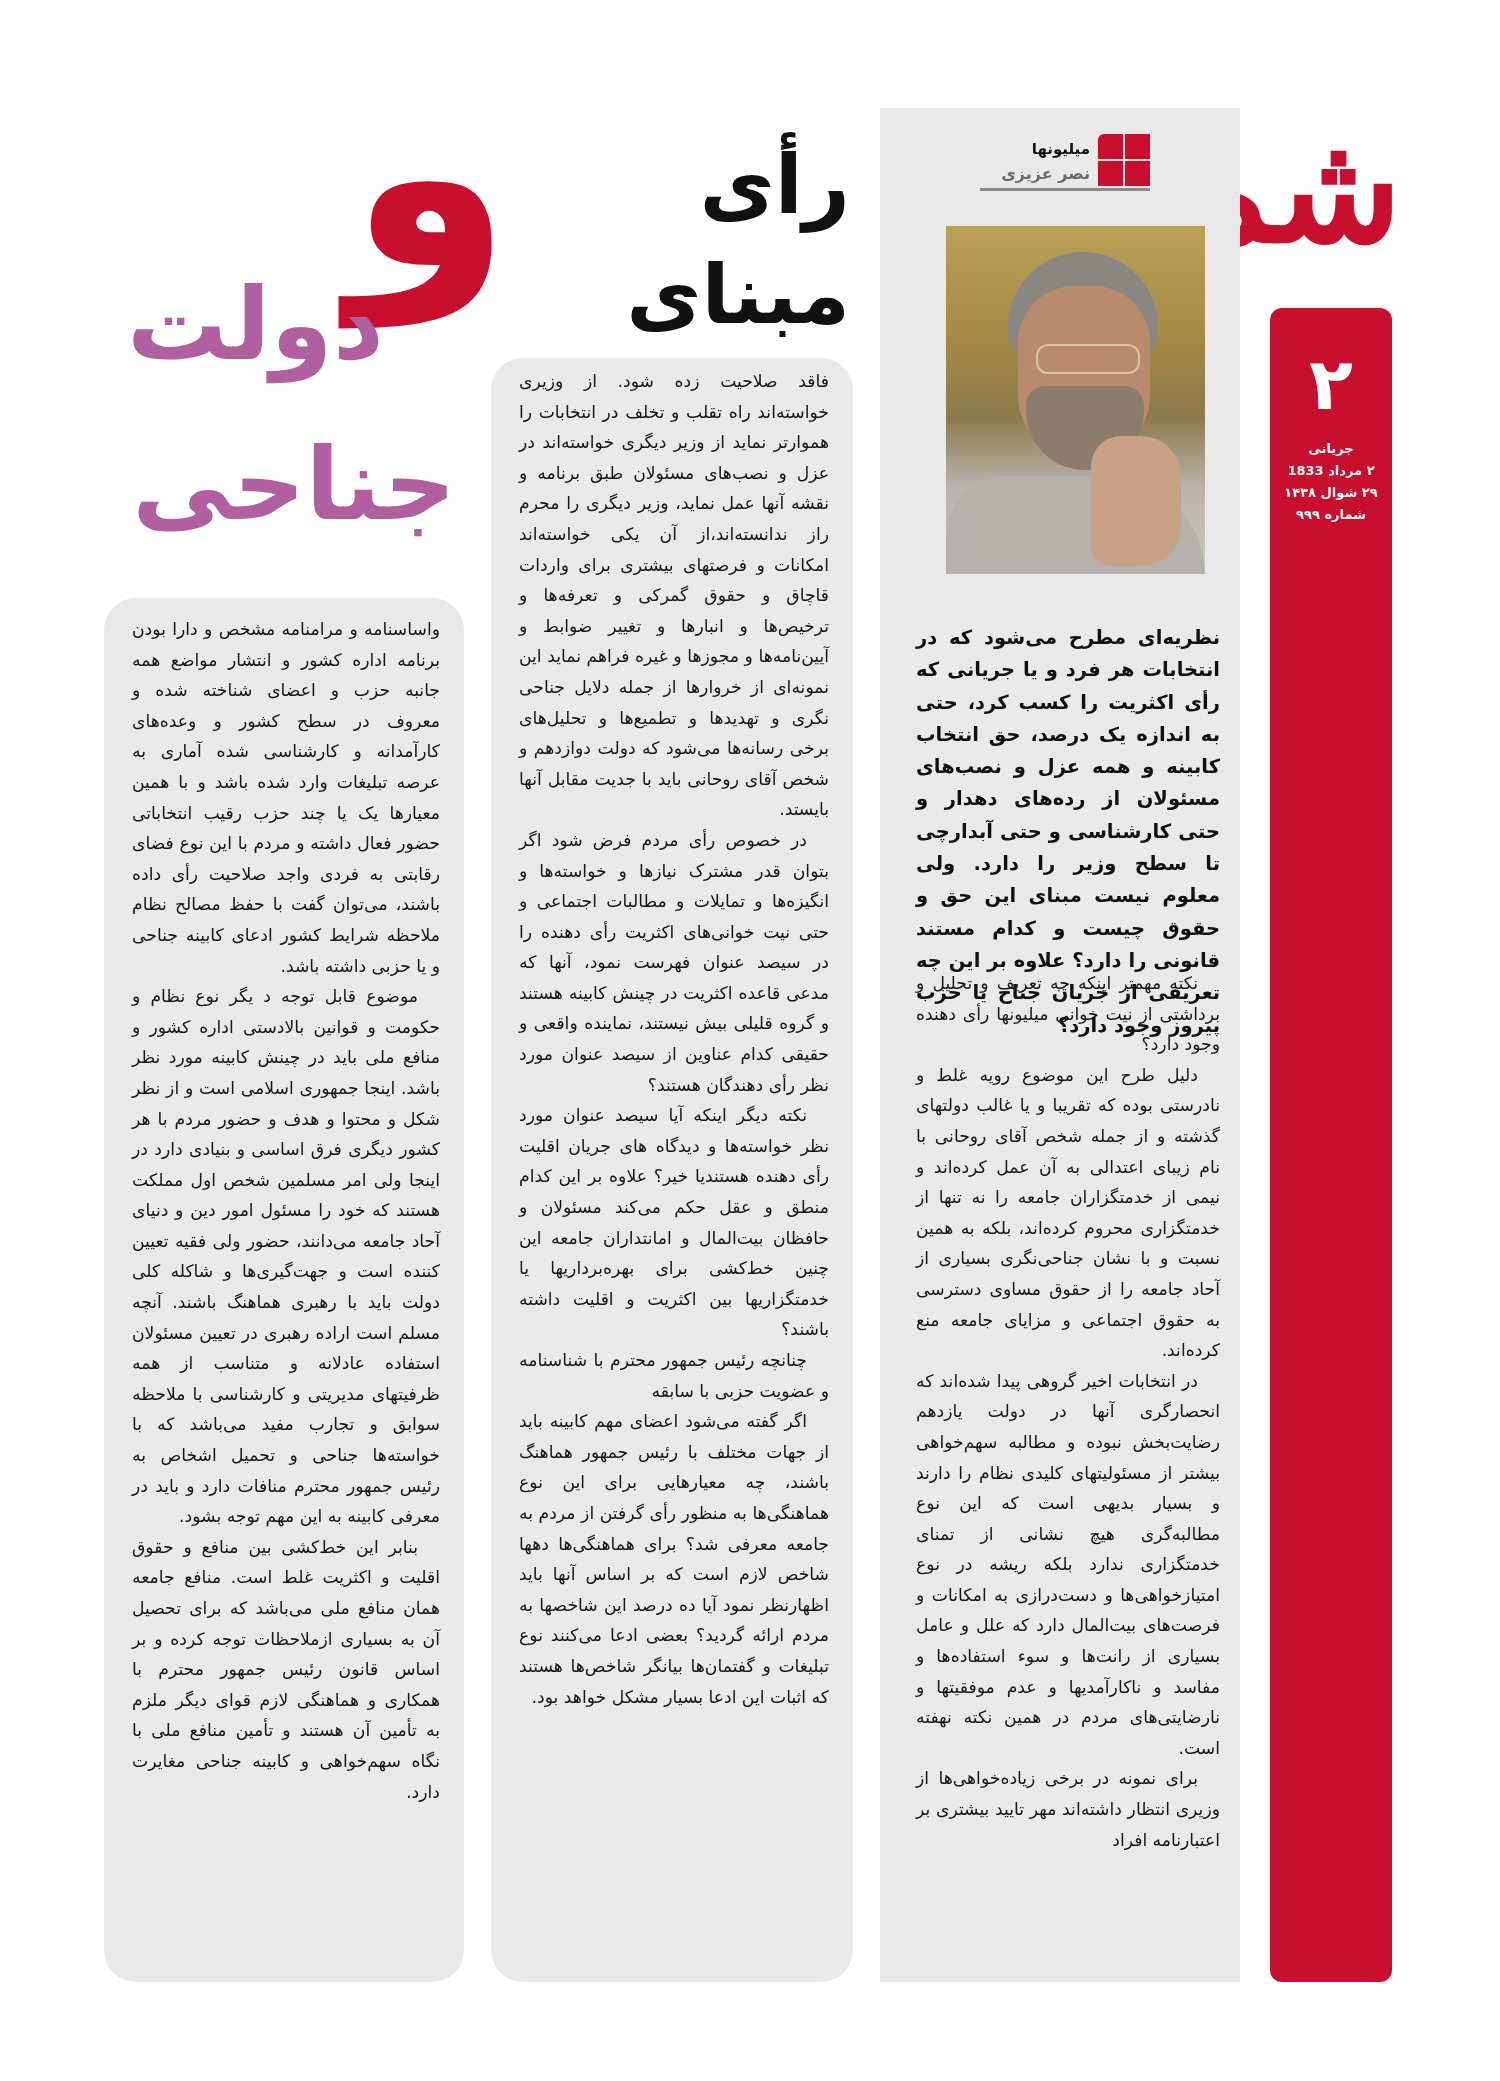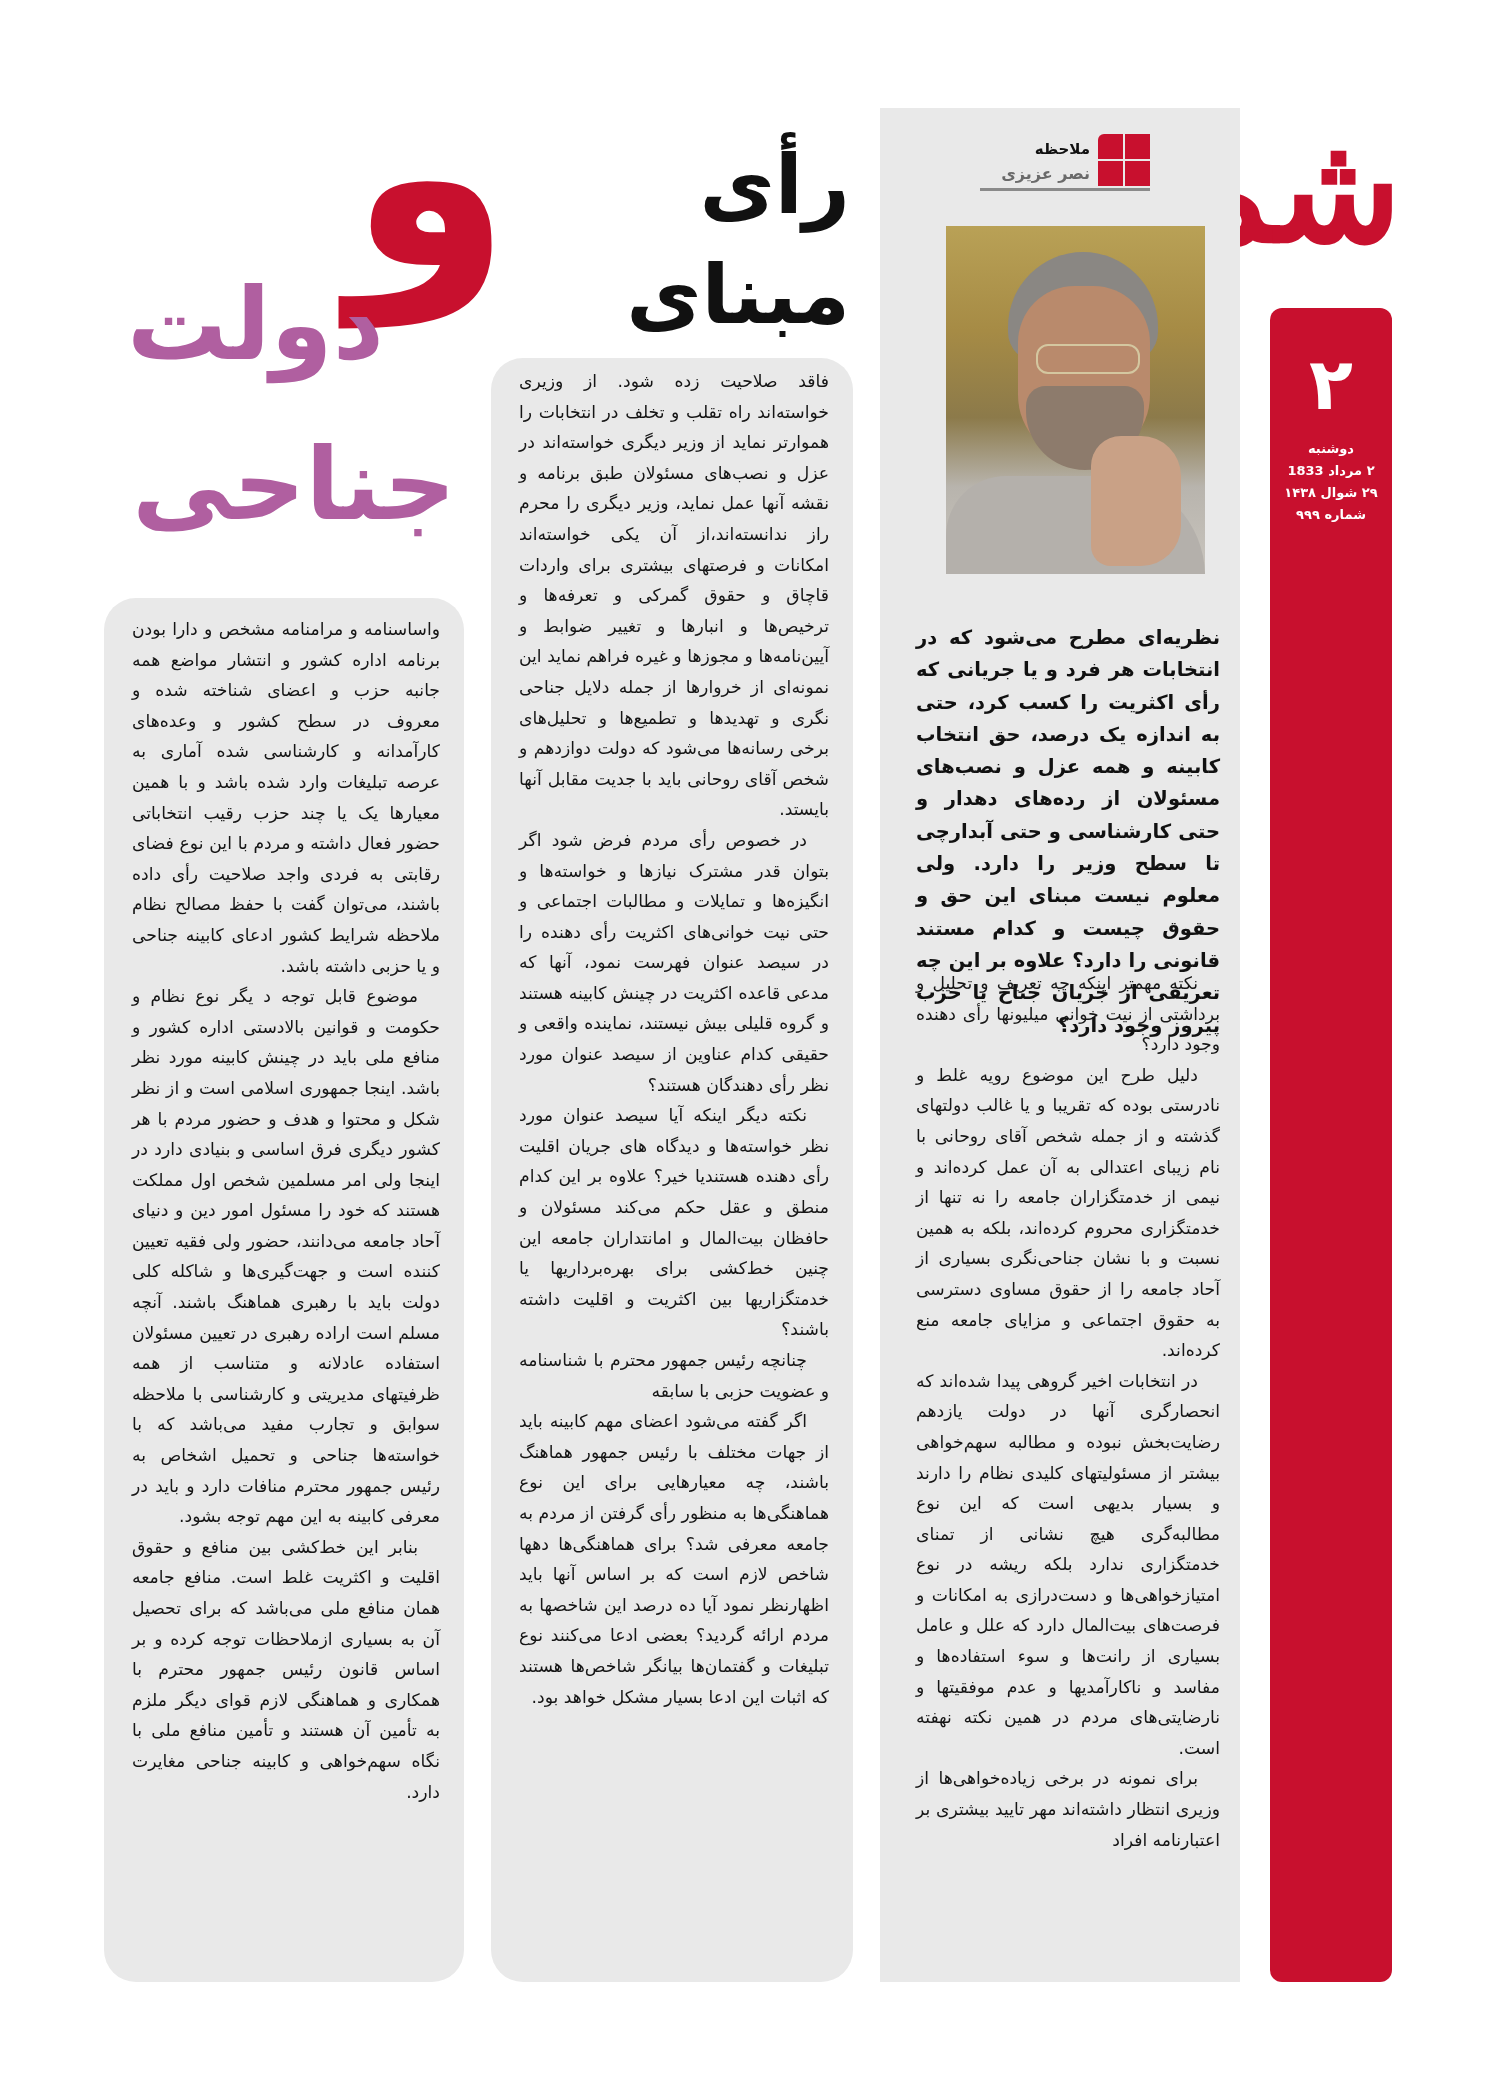--- a/index.html
+++ b/index.html
@@ -55,40 +55,40 @@
   #headline-3 { position: absolute; left: 104px; top: 420px; width: 380px; direction: rtl; text-align: center;
                 font-weight: bold; font-size: 100px; line-height: 130px; color: #b05fa0; }
 </style>
 </head>
 <body>
 
 <div id="logo">شما</div>
 
 <div id="red-band">
   <div id="page-number">۲</div>
-  <div class="issue-line" style="top:132px">دوشنبه</div>
+  <div class="issue-line" style="top:132px">جریانی</div>
   <div class="issue-line" style="top:154px">۲ مرداد 1833</div>
   <div class="issue-line" style="top:176px">۲۹ شوال ۱۴۳۸</div>
   <div class="issue-line" style="top:198px">شماره ۹۹۹</div>
 </div>
 
 <div id="headline-and">و</div>
 <div id="headline-1">رأی مبنای</div>
 <div id="headline-2">دولت</div>
 <div id="headline-3">جناحی</div>
 
 <div id="panel-right" class="panel">
   <div id="author-block">
     <div id="author-logo">
       <span style="right:0;top:0;border-radius:0 0 0 0"></span>
       <span style="right:27px;top:0;border-radius:6px 0 0 0"></span>
       <span style="right:0;top:27px"></span>
       <span style="right:27px;top:27px"></span>
     </div>
-    <div id="author-section">ملاحظه</div>
+    <div id="author-section">میلیونها</div>
     <div id="author-name">نصر عزیزی</div>
     <div id="author-rule"></div>
   </div>
 
   <div id="author-photo" title="author-portrait">
     <div class="shirt"></div>
     <div class="hair"></div>
     <div class="face"></div>
     <div class="beard"></div>
     <div class="glasses"></div>

